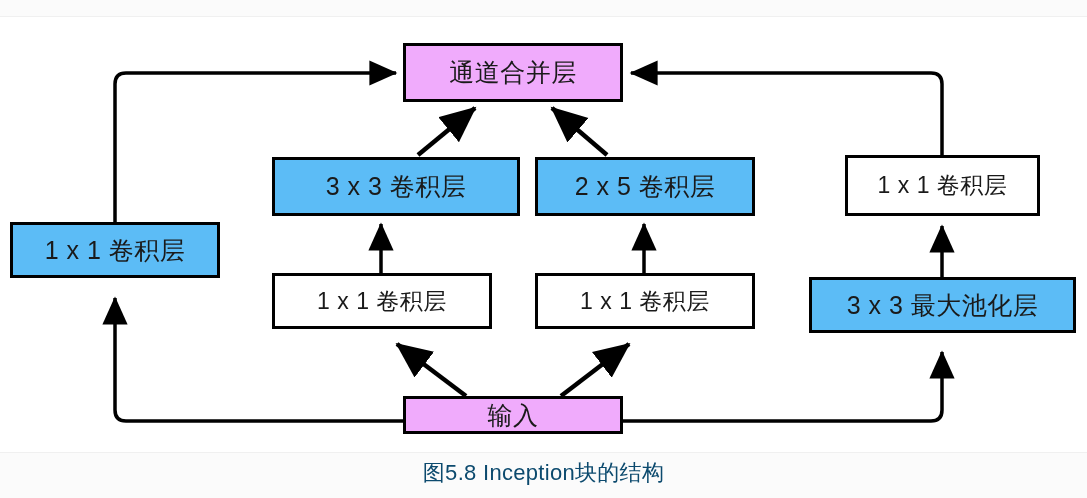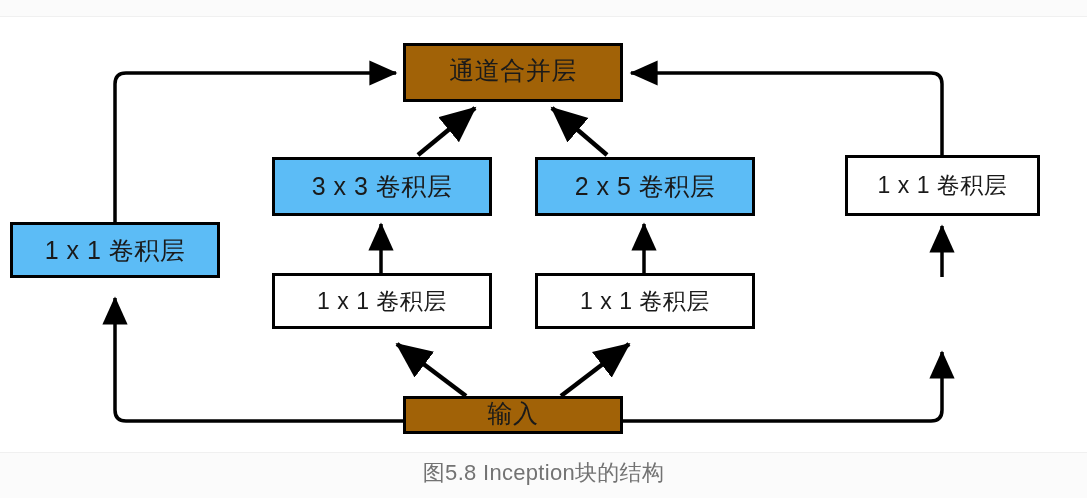--- a/index.html
+++ b/index.html
@@ -44,37 +44,37 @@
     box-sizing: border-box;
     border: 3px solid #000000;
     display: flex;
     align-items: center;
     justify-content: center;
     color: #1a1a1a;
     white-space: nowrap;
     letter-spacing: 0.5px;
   }
   .fill-blue-bright { background: #5cbcf6; }
-  .fill-blue-light  { background: #a16207; font-family: Liberation Mono, monospace; }
+  .fill-blue-light  { background: #f0abfc; }
   .fill-white       { background: #ffffff; }
 
   .node-label {
     font-size: 25px;
     line-height: 1;
   }
   .node-label.small { font-size: 23px; }
 
   #caption {
     position: absolute;
     left: 0;
     top: 458px;
     width: 1087px;
     text-align: center;
     font-size: 22px;
-    color: #737373;
+    color: #0c4a6e;
     letter-spacing: 0.3px;
   }
   svg { display: block; }
 </style>
 </head>
 <body>
 
 <div id="page">
 
   <div id="top-strip"></div>
@@ -111,40 +111,43 @@
   </svg>
 
   <div class="node-box fill-blue-light" style="left:403px; top:43px; width:220px; height:59px;">
     <span class="node-label">通道合并层</span>
   </div>
 
   <div class="node-box fill-blue-bright" style="left:10px; top:222px; width:210px; height:56px;">
     <span class="node-label">1 x 1 卷积层</span>
   </div>
 
-  <div class="node-box fill-blue-bright" style="left:272px; top:157px; width:220px; height:59px;align-items:center;">
+  <div class="node-box fill-blue-bright" style="left:272px; top:157px; width:248px; height:59px;align-items:center;">
     <span class="node-label">3 x 3 卷积层</span>
   </div>
 
   <div class="node-box fill-white" style="left:272px; top:273px; width:220px; height:56px;">
     <span class="node-label small">1 x 1 卷积层</span>
   </div>
 
   <div class="node-box fill-blue-bright" style="left:535px; top:157px; width:220px; height:59px;">
     <span class="node-label">2 x 5 卷积层</span>
   </div>
 
   <div class="node-box fill-white" style="left:535px; top:273px; width:220px; height:56px;">
     <span class="node-label small">1 x 1 卷积层</span>
   </div>
 
   <div class="node-box fill-white" style="left:845px; top:155px; width:195px; height:61px;">
     <span class="node-label small">1 x 1 卷积层</span>
   </div>
 
+  <div class="node-box fill-blue-bright" style="left:809px; top:277px; width:267px; height:56px;">
+    <span class="node-label">3 x 3 最大池化层</span>
+  </div>
 
   <div class="node-box fill-blue-light" style="left:403px; top:396px; width:220px; height:38px;">
     <span class="node-label">输入</span>
   </div>
 
   <div id="caption">图5.8 Inception块的结构</div>
 
 </div>
 
 </body></html>

